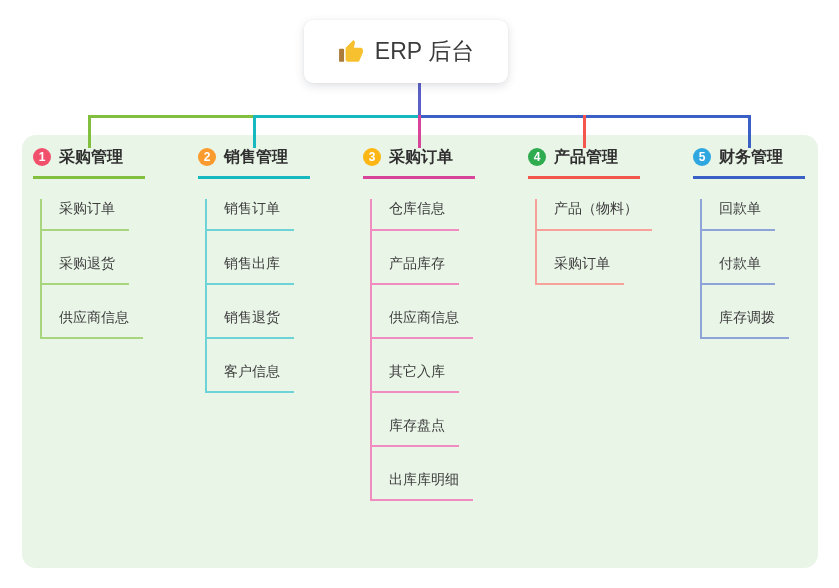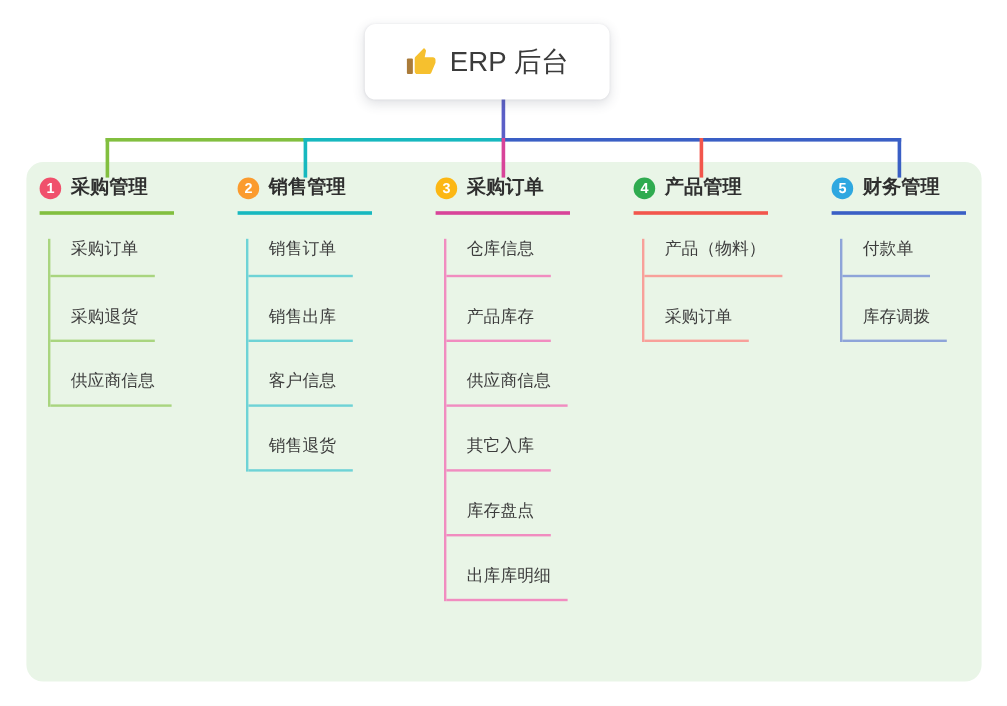--- a/index.html
+++ b/index.html
@@ -93,22 +93,22 @@
   </section>
 
   <section class="branch b2" style="--main: #17b8bf; --child: #6ed3d6; --badge: #fb9b2e;">
     <div class="branch-title">
       <span class="badge">2</span>
       <span>销售管理</span>
     </div>
     <ul class="children">
       <li>销售订单</li>
       <li>销售出库</li>
+      <li>销售退货</li>
       <li>客户信息</li>
-      <li>销售退货</li>
     </ul>
   </section>
 
   <section class="branch b3" style="--main: #d84499; --child: #f18cc0; --badge: #fcb714;">
     <div class="branch-title">
       <span class="badge">3</span>
       <span>采购订单</span>
     </div>
     <ul class="children">
       <li>仓库信息</li>
@@ -130,18 +130,19 @@
       <li>采购订单</li>
     </ul>
   </section>
 
   <section class="branch b5" style="--main: #3a5fc5; --child: #8ea4d9; --badge: #2ea7e0;">
     <div class="branch-title">
       <span class="badge">5</span>
       <span>财务管理</span>
     </div>
     <ul class="children">
+      <li>回款单</li>
       <li>付款单</li>
       <li>库存调拨</li>
     </ul>
   </section>
 
 </div>
 
 </body></html>

